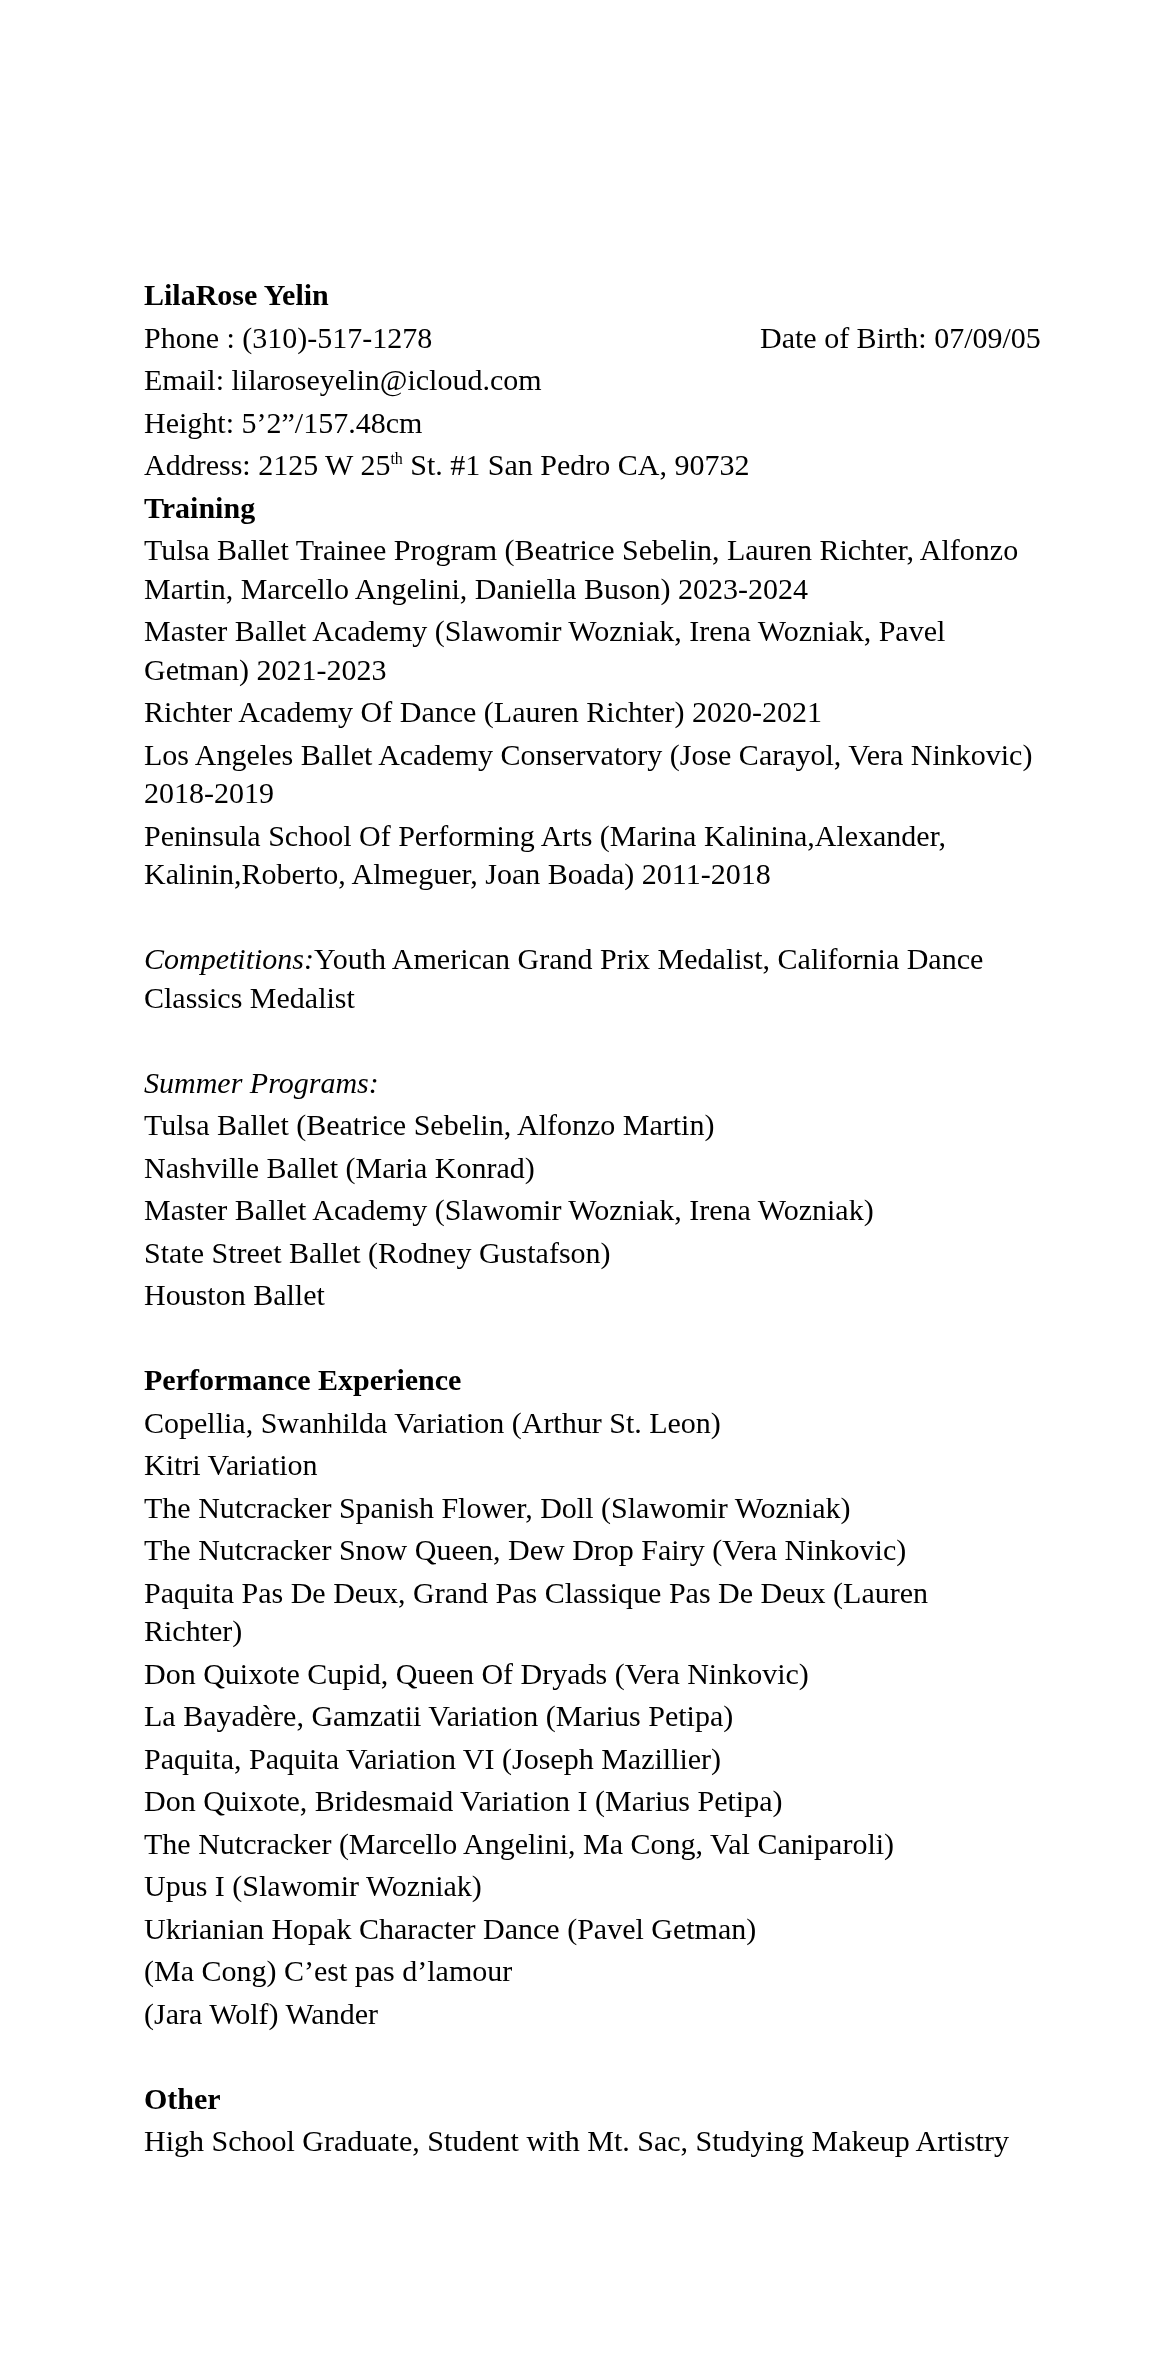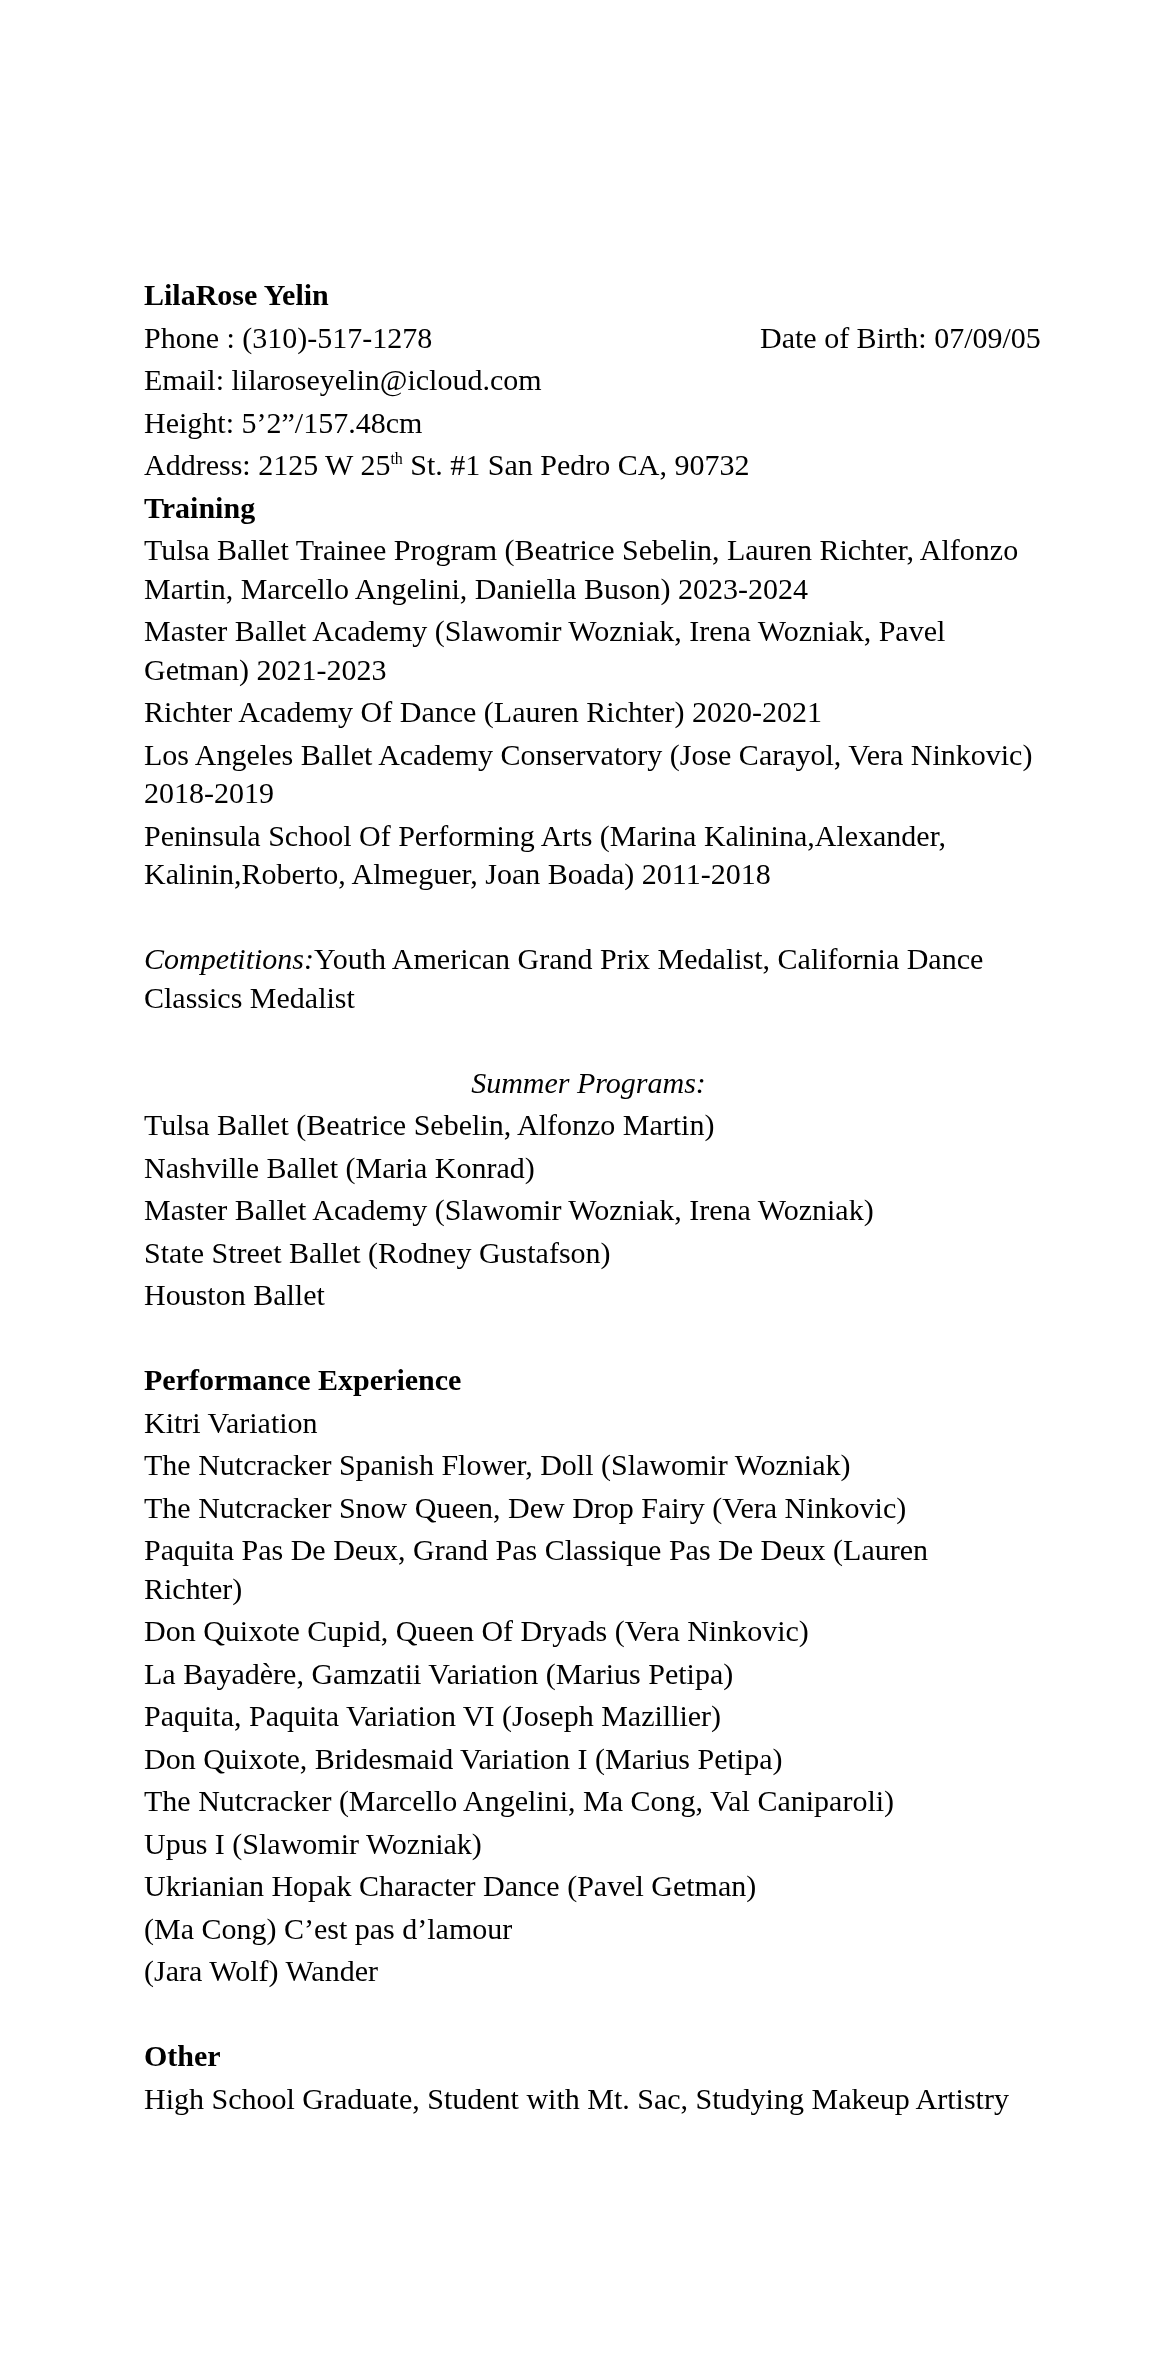--- a/index.html
+++ b/index.html
@@ -22,21 +22,21 @@
     width: 1170px;
     height: 2366px;
     padding: 272px 133px 0 140px;
     background: #ffffff;
   }
   p, .line, .para {
     margin: 4px;
     padding: 0;
   }
   .bold { font-weight: bold; }
-  .italic { font-style: italic; text-align: center; }
+  .italic { font-style: italic; }
   .row { position: relative; }
   .dob {
     position: absolute;
     left: 616px;
     top: 0;
     white-space: nowrap;
   }
   .blank { height: 38.5px; }
   sup {
     font-size: 16px;
@@ -87,20 +87,21 @@
     <p class="para">Master Ballet Academy (Slawomir Wozniak, Irena Wozniak)</p>
     <p class="para">State Street Ballet (Rodney Gustafson)</p>
     <p class="para">Houston Ballet</p>
   </div>
 
   <div class="blank"></div>
 
   <p class="line bold">Performance Experience</p>
 
   <div>
+    <p class="para">Copellia, Swanhilda Variation (Arthur St. Leon)</p>
     <p class="para">Kitri Variation</p>
     <p class="para">The Nutcracker Spanish Flower, Doll (Slawomir Wozniak)</p>
     <p class="para">The Nutcracker Snow Queen, Dew Drop Fairy (Vera Ninkovic)</p>
     <p class="para">Paquita Pas De Deux, Grand Pas Classique Pas De Deux (Lauren Richter)</p>
     <p class="para">Don Quixote Cupid, Queen Of Dryads (Vera Ninkovic)</p>
     <p class="para">La Bayadère, Gamzatii Variation (Marius Petipa)</p>
     <p class="para">Paquita, Paquita Variation VI (Joseph Mazillier)</p>
     <p class="para">Don Quixote, Bridesmaid Variation I (Marius Petipa)</p>
     <p class="para">The Nutcracker (Marcello Angelini, Ma Cong, Val Caniparoli)</p>
     <p class="para">Upus I (Slawomir Wozniak)</p>

